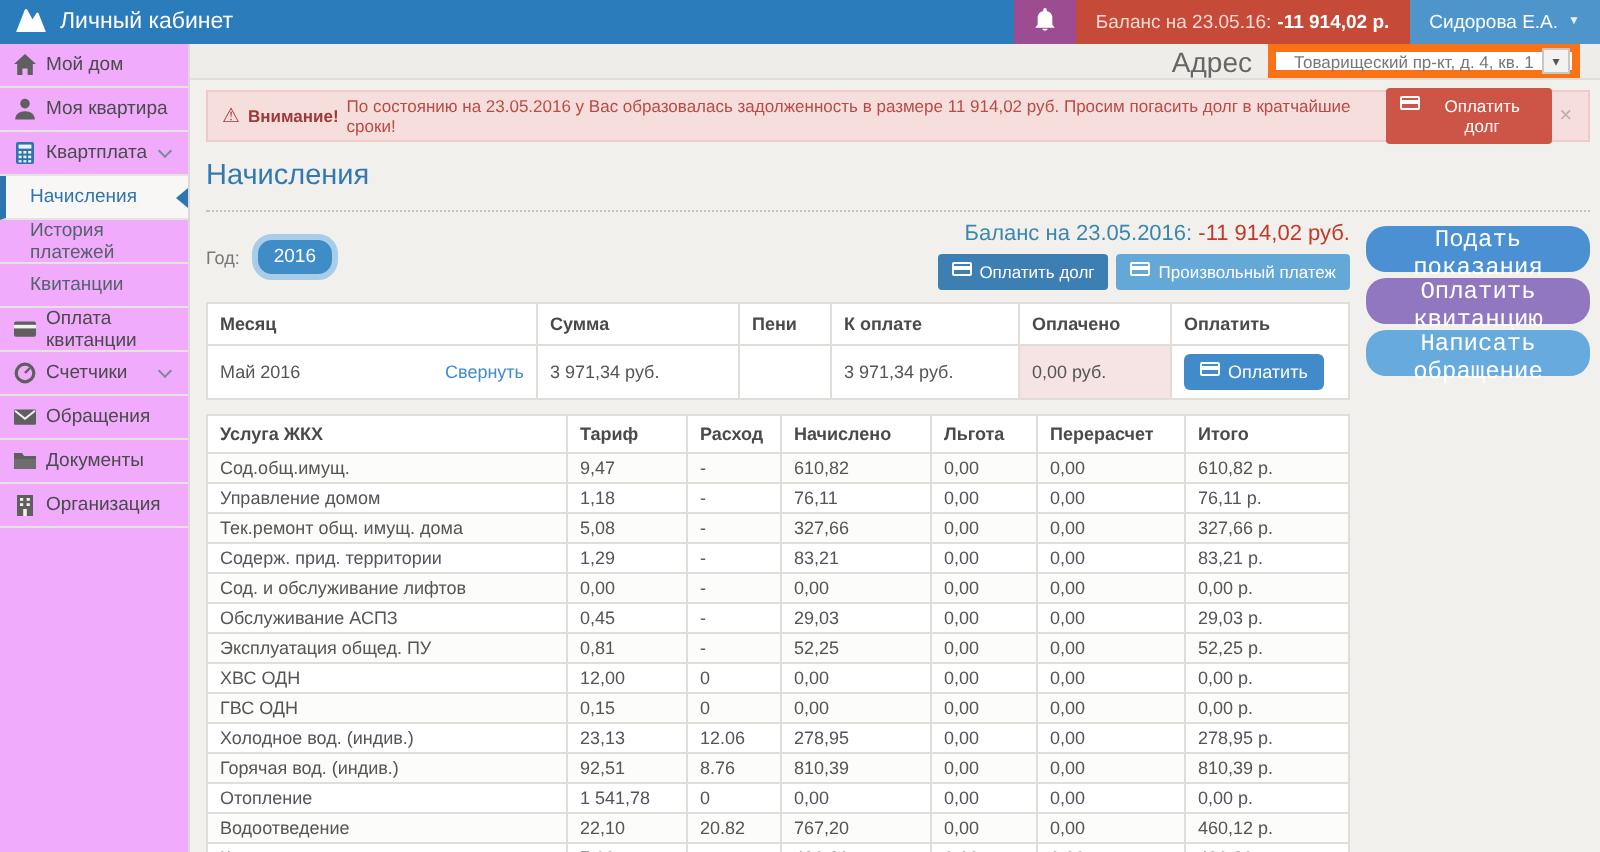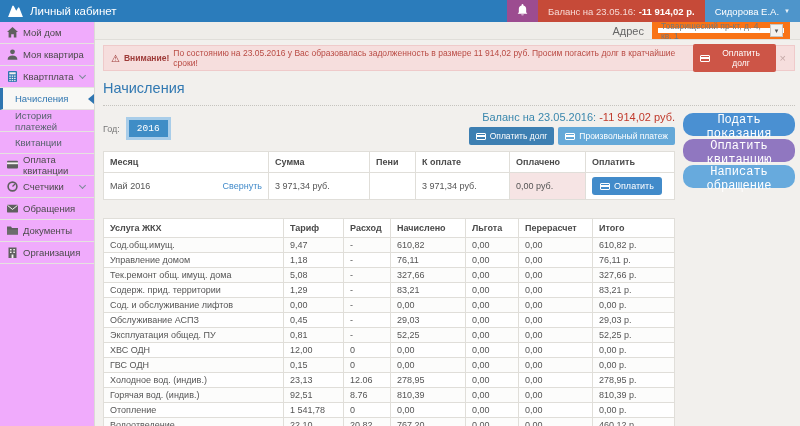--- a/index.html
+++ b/index.html
@@ -26,63 +26,63 @@
   
   .sb-item { height:22px; display:flex; align-items:center; gap:5px; padding:0 6px; border-bottom:1px solid #e5e3df; color:#4a4a4a; font-size:9.5px; cursor:pointer; position:relative; }
   .sb-item .sb-ico { width:12px; display:flex; justify-content:center; flex-shrink:0; }
   .sb-sub .sb-item { padding-left:15px; color:#55616b; }
   .sb-item.active { color:#2e75b0; border-left:3px solid #2e75b0; padding-left:12px; background:#f8f7f5; }
   .sb-item.active::after { content:""; position:absolute; right:0; top:50%; margin-top:-5px; border-top:5px solid transparent; border-bottom:5px solid transparent; border-right:6px solid #2e75b0; }
   .chev { width:5px; height:5px; border-right:1.4px solid #7a8a97; border-bottom:1.4px solid #7a8a97; transform:rotate(45deg); margin-left:auto; margin-right:3px; margin-top:-3px; }
 
   
   .addr-row { height:25px; display:flex; align-items:center; justify-content:flex-end; gap:8px; padding-right:10px; border-bottom:1px solid #e0ded9; background:#efede9; }
-  .addr-label { color:#666; font-size:11px; }
-  .addr-select { width:138px; height:17px; background:#fff; border:6px solid #f97316; display:flex; align-items:center; justify-content:space-between; font-size:8.5px; color:#777; padding-left:3px; cursor:pointer; }
+  .addr-label { color:#666; font-size:14px; }
+  .addr-select { width:156px; height:17px; background:#fff; border:4px solid #f97316; display:flex; align-items:center; justify-content:space-between; font-size:8.5px; color:#777; padding-left:9px; cursor:pointer; }
   .addr-btn { width:14px; height:13px; border:1px solid #c9c7c3; background:#f3f2f0; display:flex; align-items:center; justify-content:center; font-size:7px; color:#555; margin-right:1px; }
 
   .content-inner { padding:5px 5px 0 8px; flex:1; }
 
   
   .alert { background:#f6dedd; border:1px solid #efcaca; display:flex; align-items:center; gap:4px; padding:3px 8px 3px 7px; font-size:8.5px; color:#b94b44; margin-bottom:5px; height:26px; }
   .warn-ico { color:#9e3a38; font-size:10px; }
   .alert b { color:#9e3a38; }
-  .btn { border:none; color:#fff; display:inline-flex; align-items:center; gap:4px; cursor:pointer; border-radius:2px; font-family:inherit; }
+  .btn { border:none; color:#fff; display:inline-flex; gap:4px; cursor:pointer; border-radius:2px; font-family:inherit; }
   .btn-danger { background:#cd5547; font-size:8.5px; padding:4px 7px; margin-left:6px; }
   .alert-close { margin-left:auto; color:#c5a9a7; font-size:11px; cursor:pointer; }
 
   .icon-card { width:10px; height:7px; border:1px solid #fff; border-radius:1px; position:relative; display:inline-block; flex-shrink:0; }
   .icon-card::after { content:""; position:absolute; left:0; right:0; top:1px; height:2px; background:#fff; }
 
   
   .page-title { font-size:14.5px; font-weight:normal; color:#3279b2; padding:4px 0 9px 0; border-bottom:1px dotted #c6c4bf; margin-bottom:5px; }
 
   .cols { display:flex; gap:8px; }
   .col-main { width:572px; flex-shrink:0; }
   .col-actions { width:112px; display:flex; flex-direction:column; gap:3px; padding-top:2px; }
 
   
   .year-balance-row { display:flex; justify-content:space-between; align-items:flex-start; margin-bottom:6px; }
   .year-group { display:flex; align-items:center; gap:6px; padding-top:6px; color:#777; font-size:9px; }
-  .year-btn { background:#3f8dc6; color:#fff; border:3px solid #a9cde9; border-radius:0; font-size:9.5px; padding:3px 8px; cursor:pointer; font-family:Liberation Mono, monospace; }
+  .year-btn { background:#3f8dc6; color:#fff; border:3px solid #a9cde9; border-radius:10px; font-size:9.5px; padding:3px 8px; cursor:pointer; font-family:Liberation Sans, sans-serif; }
   .balance-group { text-align:right; }
   .balance-line { font-size:11px; margin-bottom:4px; }
   .balance-line .bl { color:#3a87ad; }
   .balance-line .bv { color:#c0392b;margin-top:16px; }
   .balance-btns { display:flex; gap:4px; justify-content:flex-end; }
   .btn-paydebt { background:#3d7fb2; font-size:8.5px; padding:4px 7px; }
   .btn-custom  { background:#64a8d8; font-size:8.5px; padding:4px 7px; }
 
   
   table.tbl { width:572px; border-collapse:collapse; background:#fff; table-layout:fixed; }
   .tbl th, .tbl td { border:1px solid #e0ded9; text-align:left; font-weight:normal; overflow:hidden; white-space:nowrap; }
   .tbl th { color:#4a4a4a; font-weight:bold; font-size:9px; padding:4px 6px; }
   .tbl td { color:#555; font-size:9px; padding:2px 6px; }
 
-  .summary { margin-bottom:18px; }
+  .summary { margin-bottom:7px; }
   .summary th { padding:5px 6px; }
   .summary td { padding:4px 6px; }
   .summary th:nth-child(1){width:165px;} .summary th:nth-child(2){width:101px;}
   .summary th:nth-child(3){width:46px;}  .summary th:nth-child(4){width:94px;}
   .summary th:nth-child(5){width:76px;}
   .month-cell { }
   .month-flex { display:flex; justify-content:space-between; align-items:center;gap:20px; }
   .link { color:#428bca; text-decoration:none; cursor:pointer; }
   .paid-cell { background:#f6e4e4; }
   .btn-pay { background:#428bca; font-size:9px; padding:4px 8px; border-radius:3px; }

